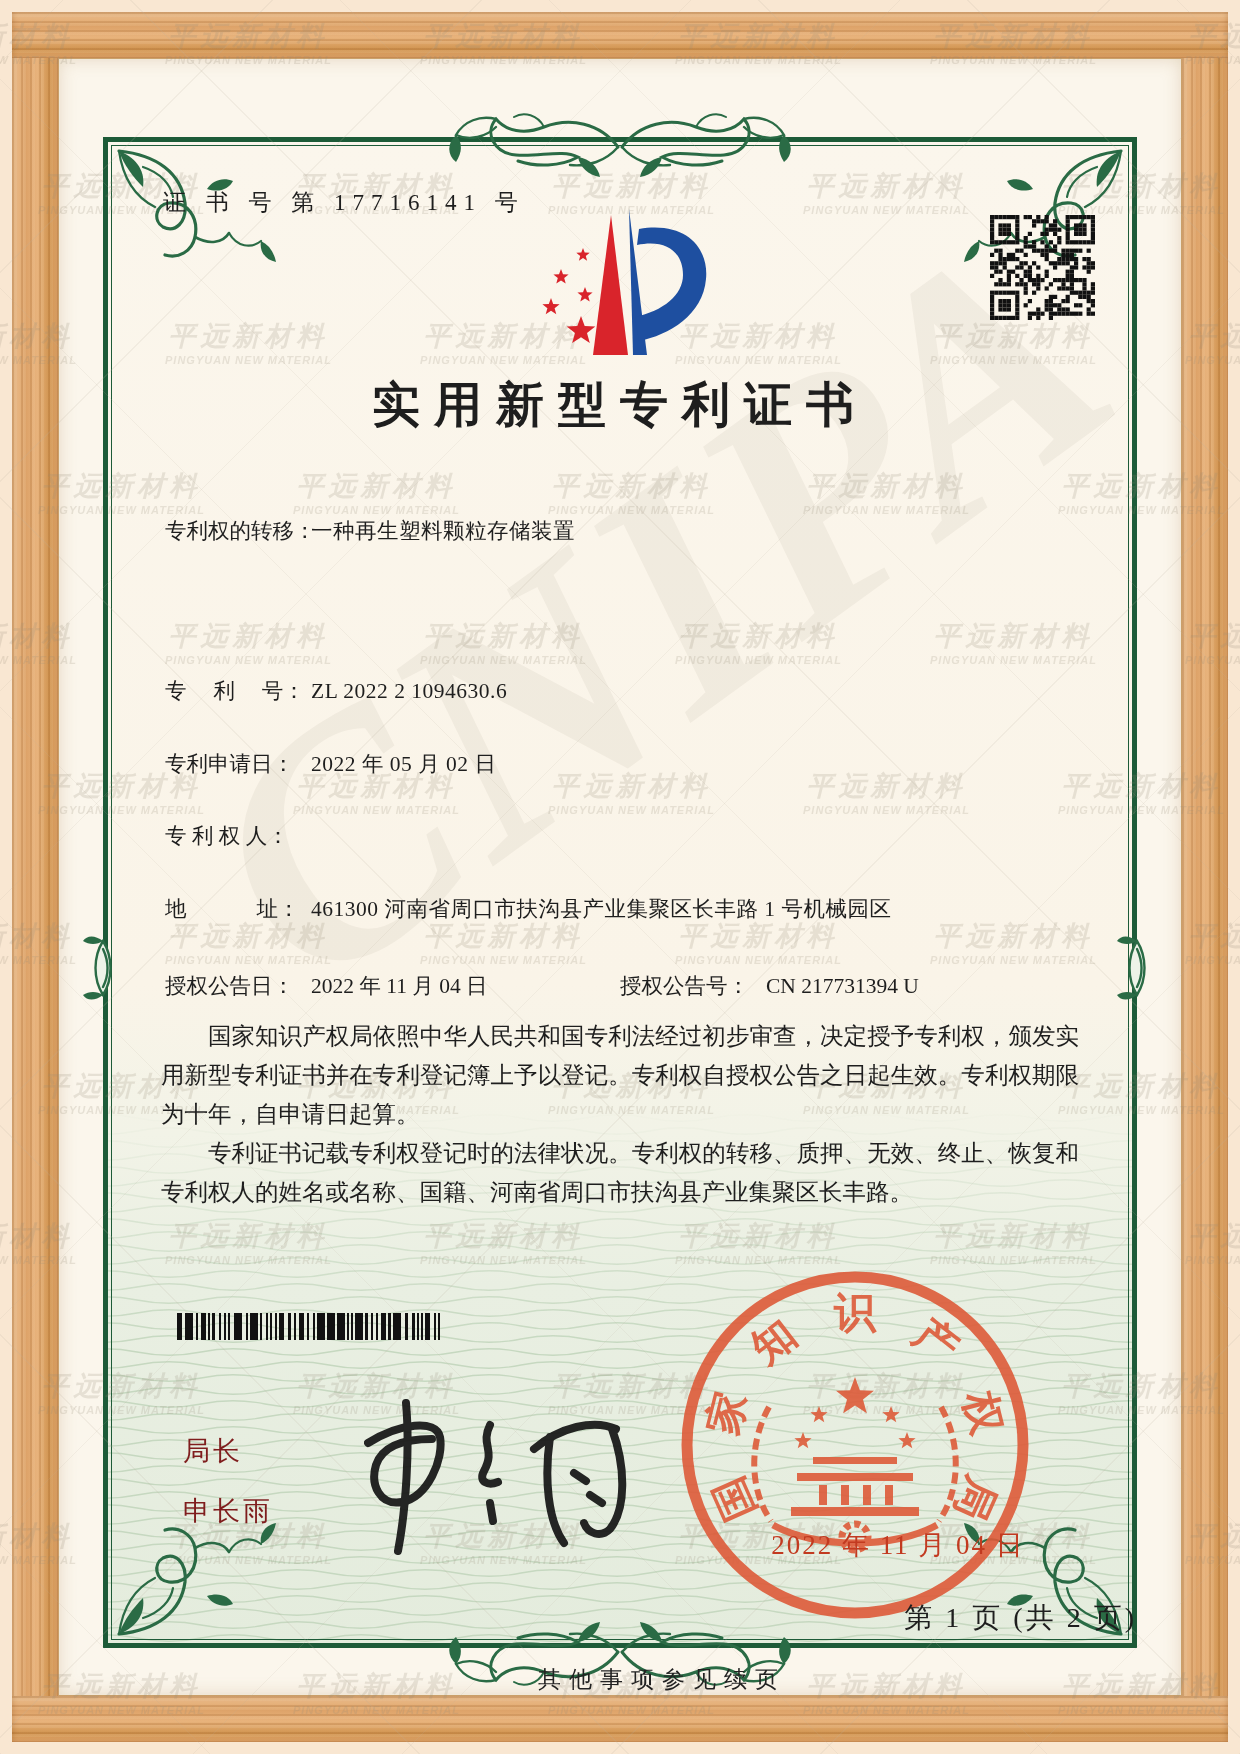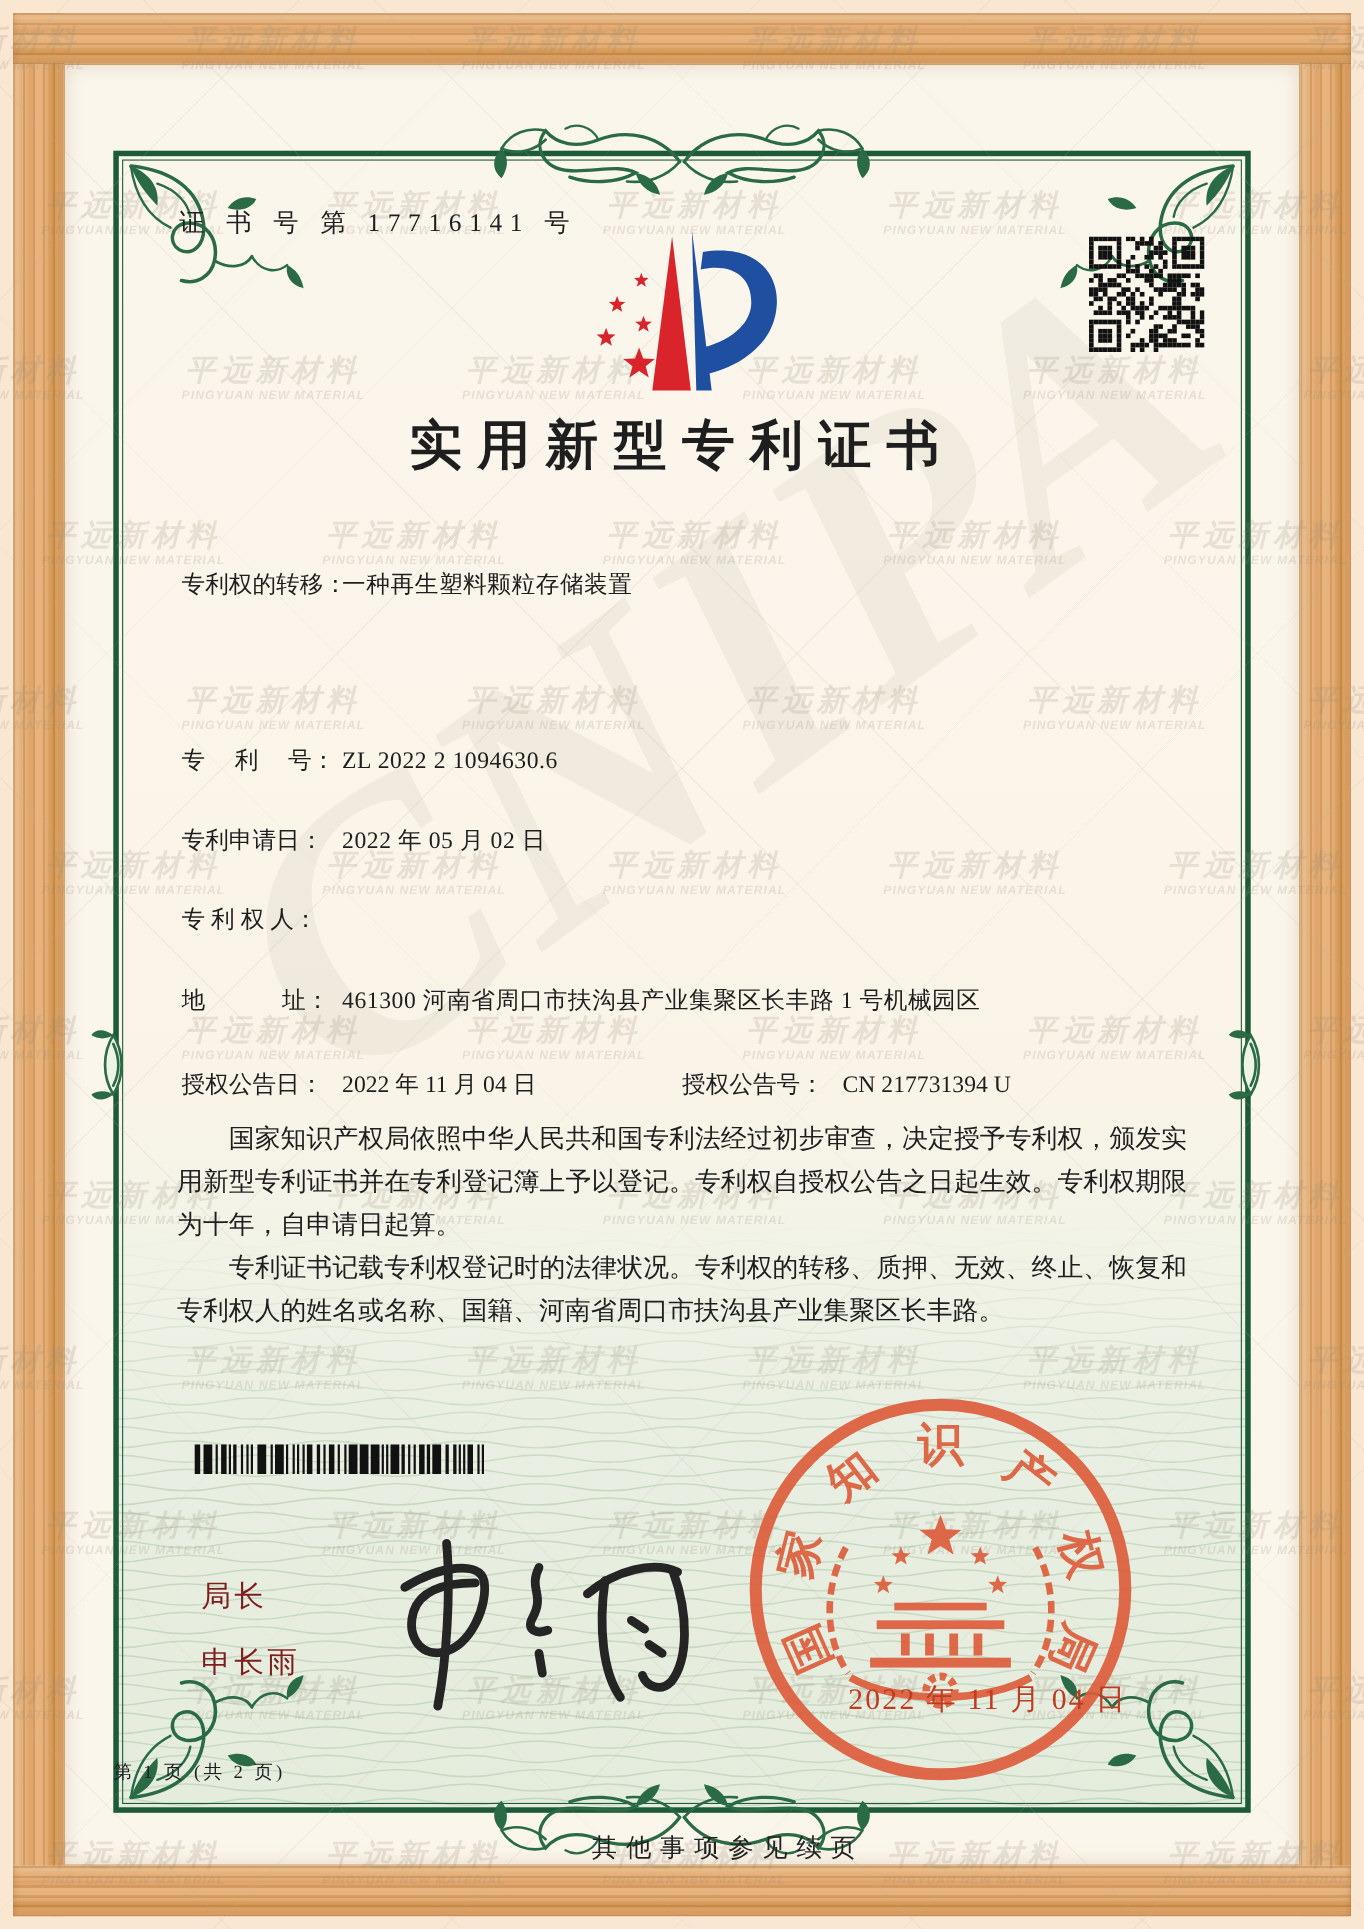--- a/index.html
+++ b/index.html
@@ -62,22 +62,22 @@
   .body-text p{margin:0;text-indent:2em;}
   #barcode{position:absolute;left:72px;top:1176px;}
   .director{position:absolute;left:80px;font-size:27px;letter-spacing:3px;
             font-family:"Liberation Sans","DejaVu Sans",sans-serif;color:#7f1d1d;}
   #signature{position:absolute;left:235px;top:1250px;}
   #seal{position:absolute;left:562px;top:1118px;mix-blend-mode:multiply;opacity:.9;}
   .seal-char{font-size:42px;font-weight:bold;fill:#dd5a38;
              font-family:"Liberation Serif",serif;}
   .seal-date{position:absolute;left:630px;top:1390px;width:330px;text-align:center;
              font-size:27px;color:#c23a20;letter-spacing:2px;z-index:3;}
-  .page-info{position:absolute;left:0;top:1462px;width:100%;text-align:left;
-             font-size:17px;letter-spacing:3px;}
+  .page-info{position:absolute;left:0;top:1462px;width:100%;text-align:right;
+             font-size:28px;letter-spacing:3px;}
   .footer-note{position:absolute;left:0;top:1664px;width:100%;text-align:center;z-index:2;
              font-size:23px;letter-spacing:8px;color:#222;padding-left:42px;}
 
   .orn{position:absolute;z-index:2;}
 </style>
 </head>
 <body>
 
 <svg width="0" height="0" style="position:absolute" aria-hidden="true">
   <defs>

